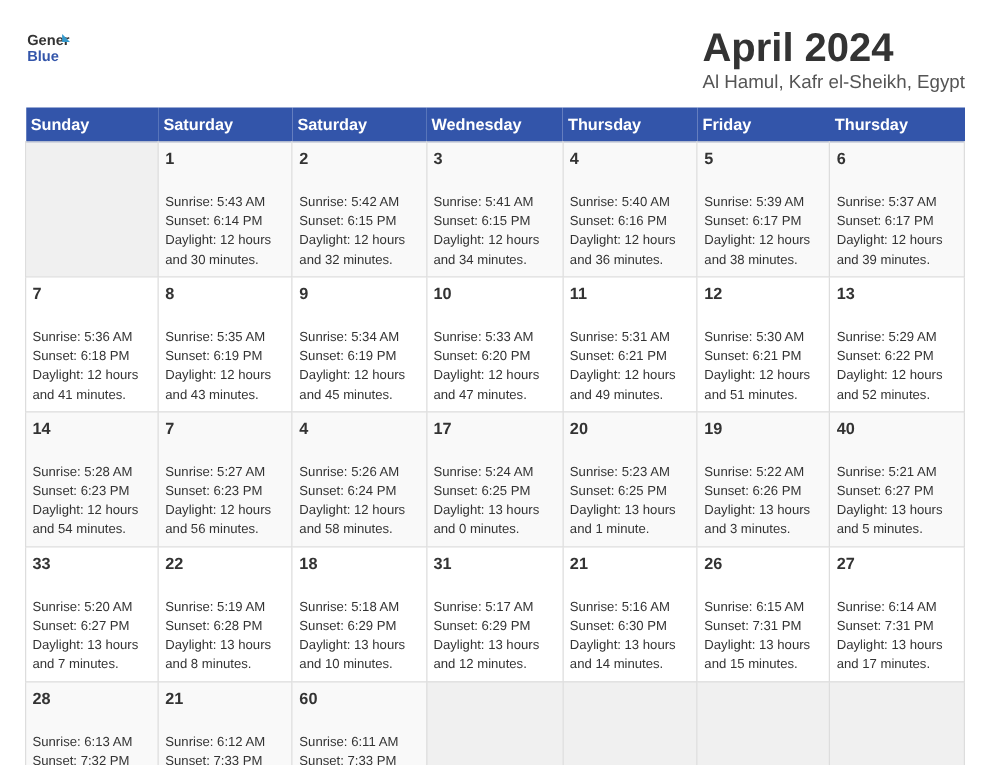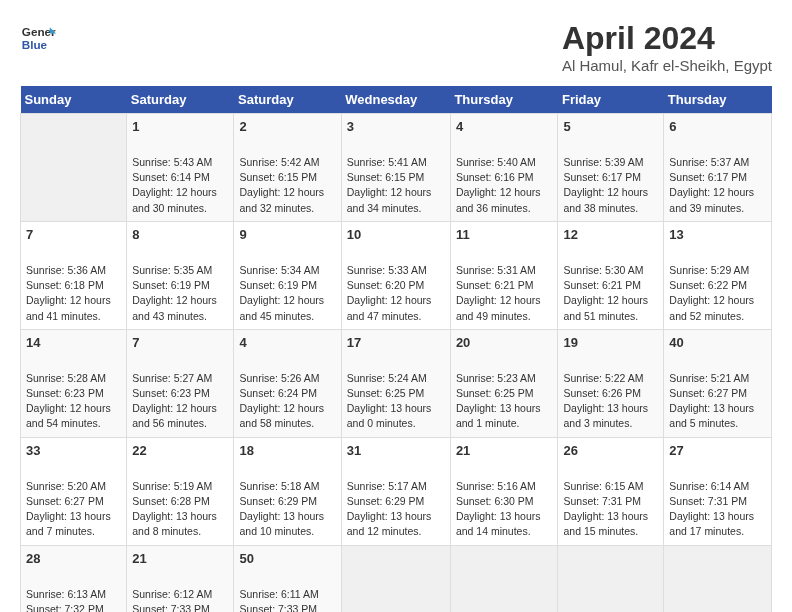--- a/index.html
+++ b/index.html
@@ -231,21 +231,21 @@
       <tr>
         <td>
           <span class="day-number">28</span>
           <div class="day-info">Sunrise: 6:13 AM<br>Sunset: 7:32 PM<br>Daylight: 13 hours<br>and 19 minutes.</div>
         </td>
         <td>
           <span class="day-number">21</span>
           <div class="day-info">Sunrise: 6:12 AM<br>Sunset: 7:33 PM<br>Daylight: 13 hours<br>and 20 minutes.</div>
         </td>
         <td>
-          <span class="day-number">50</span>
+          <span class="day-number">60</span>
           <div class="day-info">Sunrise: 6:11 AM<br>Sunset: 7:33 PM<br>Daylight: 13 hours<br>and 22 minutes.</div>
         </td>
         <td class="empty-cell"></td>
         <td class="empty-cell"></td>
         <td class="empty-cell"></td>
         <td class="empty-cell"></td>
       </tr>
     </tbody>
 </table>
 

